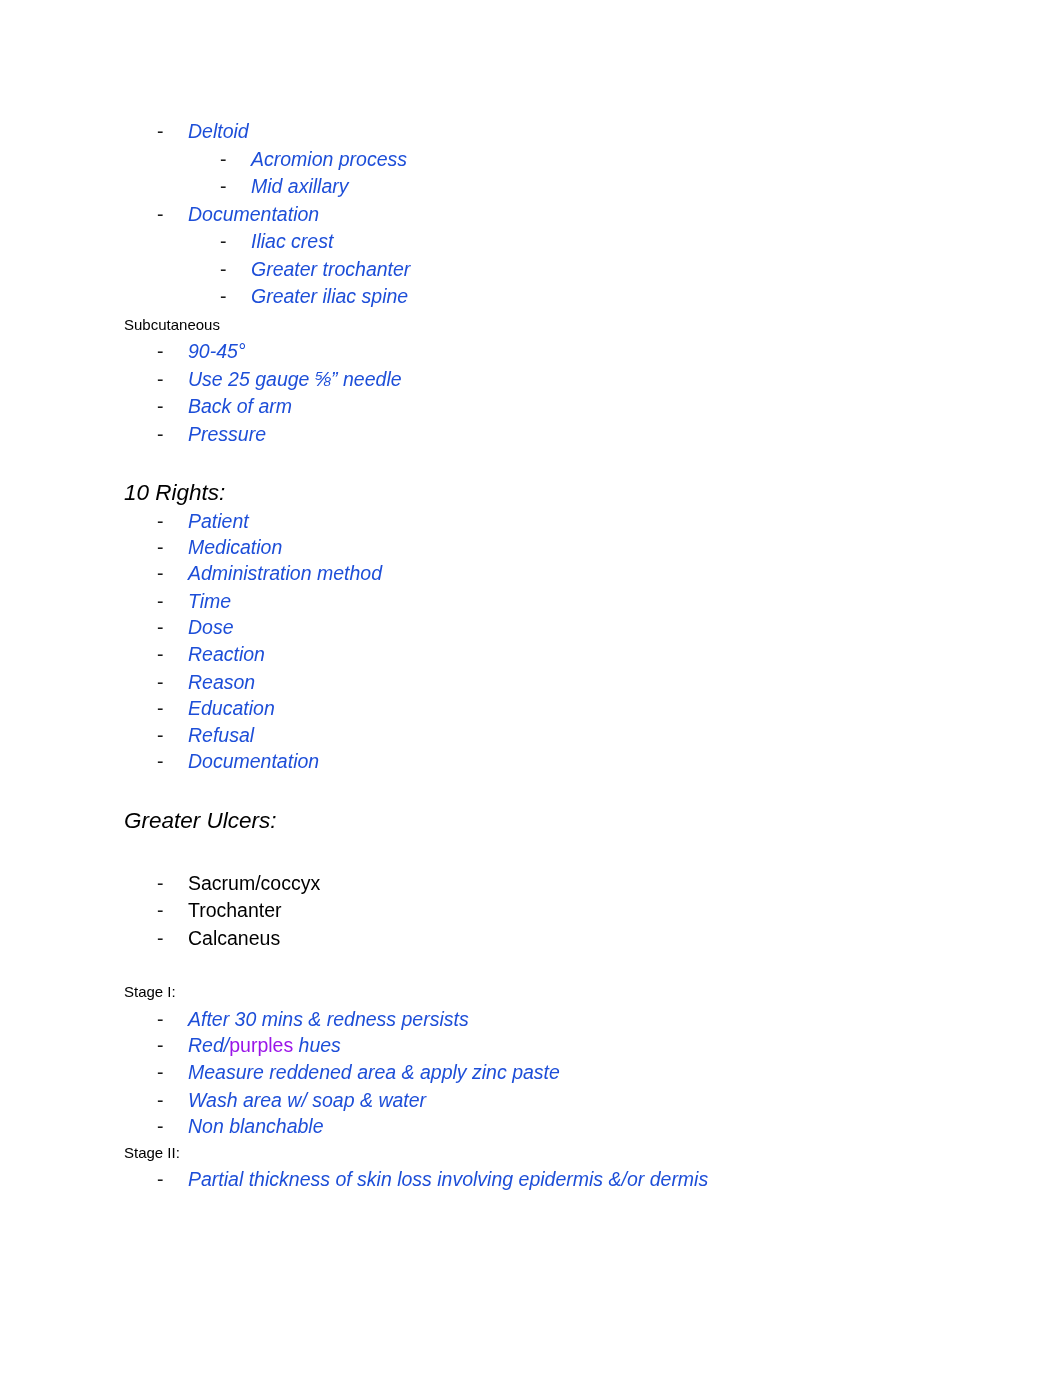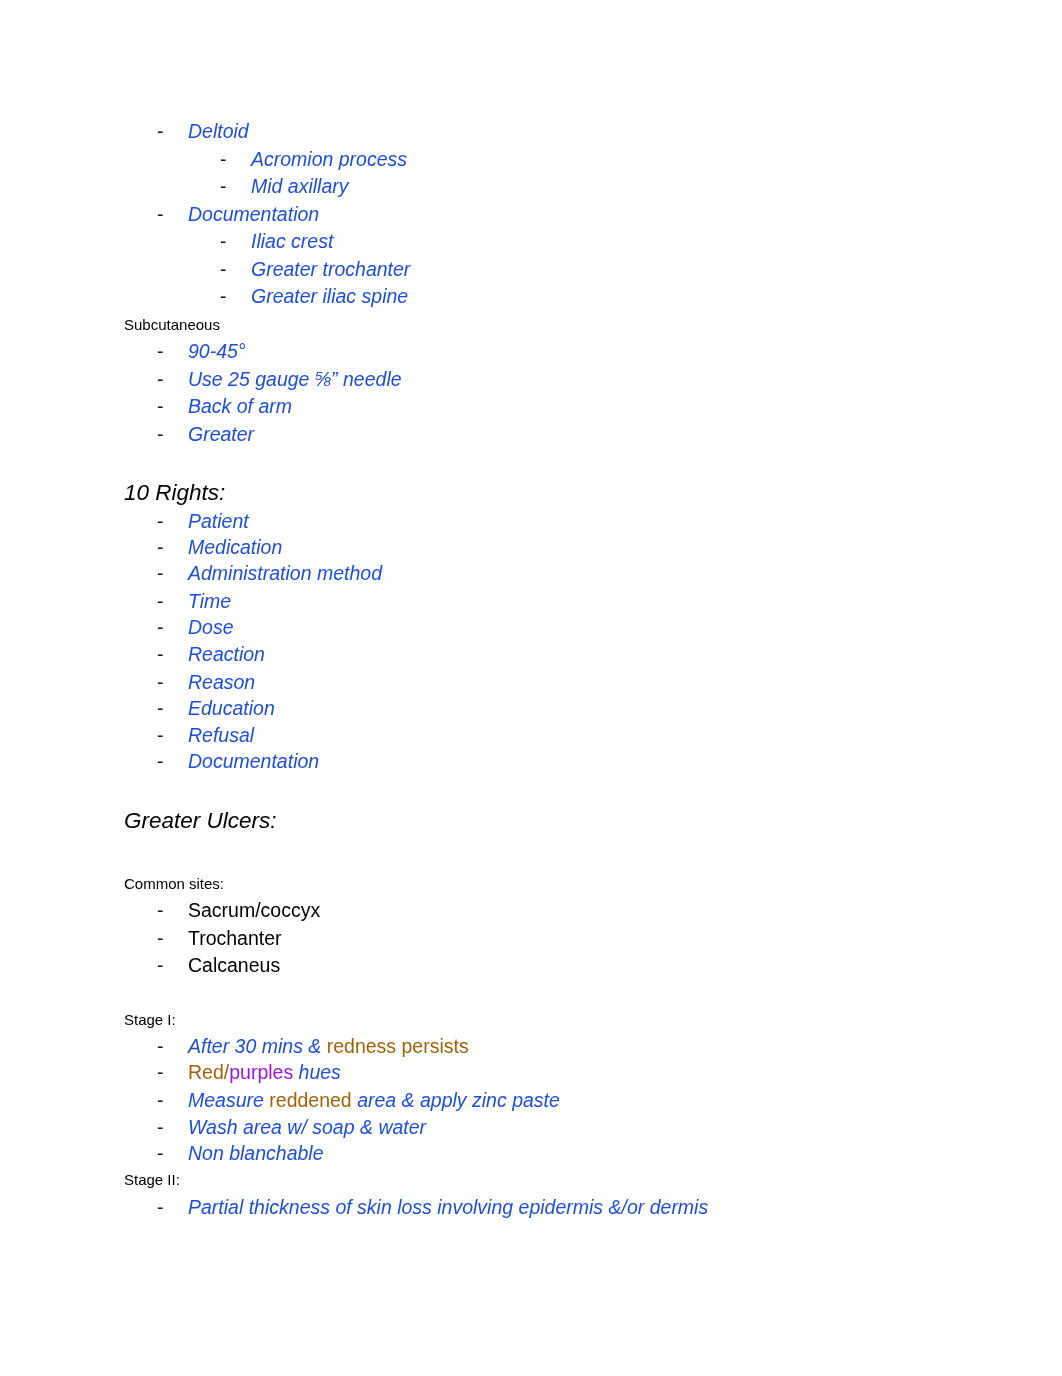--- a/index.html
+++ b/index.html
@@ -61,21 +61,21 @@
   .bullet .txt {
     flex: 0 1 auto;
   }
 
   
   .lvl1 { margin-left: 33px; }
   .lvl2 { margin-left: 96px; }
 
   
   .c-orange { color: #1d4ed8; font-style: italic; }
-  .c-red    { color: #a16207; }
+  .c-red    { color: #1d4ed8; font-style: italic; }
   .c-purple { color: #9a15e8; }
   .c-black  { color: #000000; }
 
   
   .heading {
     font-size: 22.5px;
     line-height: 30px;
     font-style: italic;
     color: #000000;
     white-space: pre;
@@ -133,21 +133,21 @@
       <div class="bullet lvl1">
         <span class="dash">-</span>
         <span class="txt c-orange">Use 25 gauge ⅝” needle</span>
       </div>
       <div class="bullet lvl1">
         <span class="dash">-</span>
         <span class="txt c-orange">Back of arm</span>
       </div>
       <div class="bullet lvl1">
         <span class="dash">-</span>
-        <span class="txt c-orange">Greater</span>
+        <span class="txt c-orange">Pressure</span>
       </div>
     </div>
 
     <div class="sp-30"></div>
 
     <div>
       <div class="heading">10 Rights:</div>
       <div class="bullet lvl1 tight">
         <span class="dash">-</span>
         <span class="txt c-orange">Patient</span>
@@ -190,21 +190,20 @@
       </div>
     </div>
 
     <div class="sp-30"></div>
 
     <div>
       <div class="heading">Greater Ulcers:</div>
 
       <div class="sp-34"></div>
 
-      <div class="line plain">Common sites:</div>
       <div class="bullet lvl1">
         <span class="dash">-</span>
         <span class="txt c-black">Sacrum/coccyx</span>
       </div>
       <div class="bullet lvl1">
         <span class="dash">-</span>
         <span class="txt c-black">Trochanter</span>
       </div>
       <div class="bullet lvl1">
         <span class="dash">-</span>

